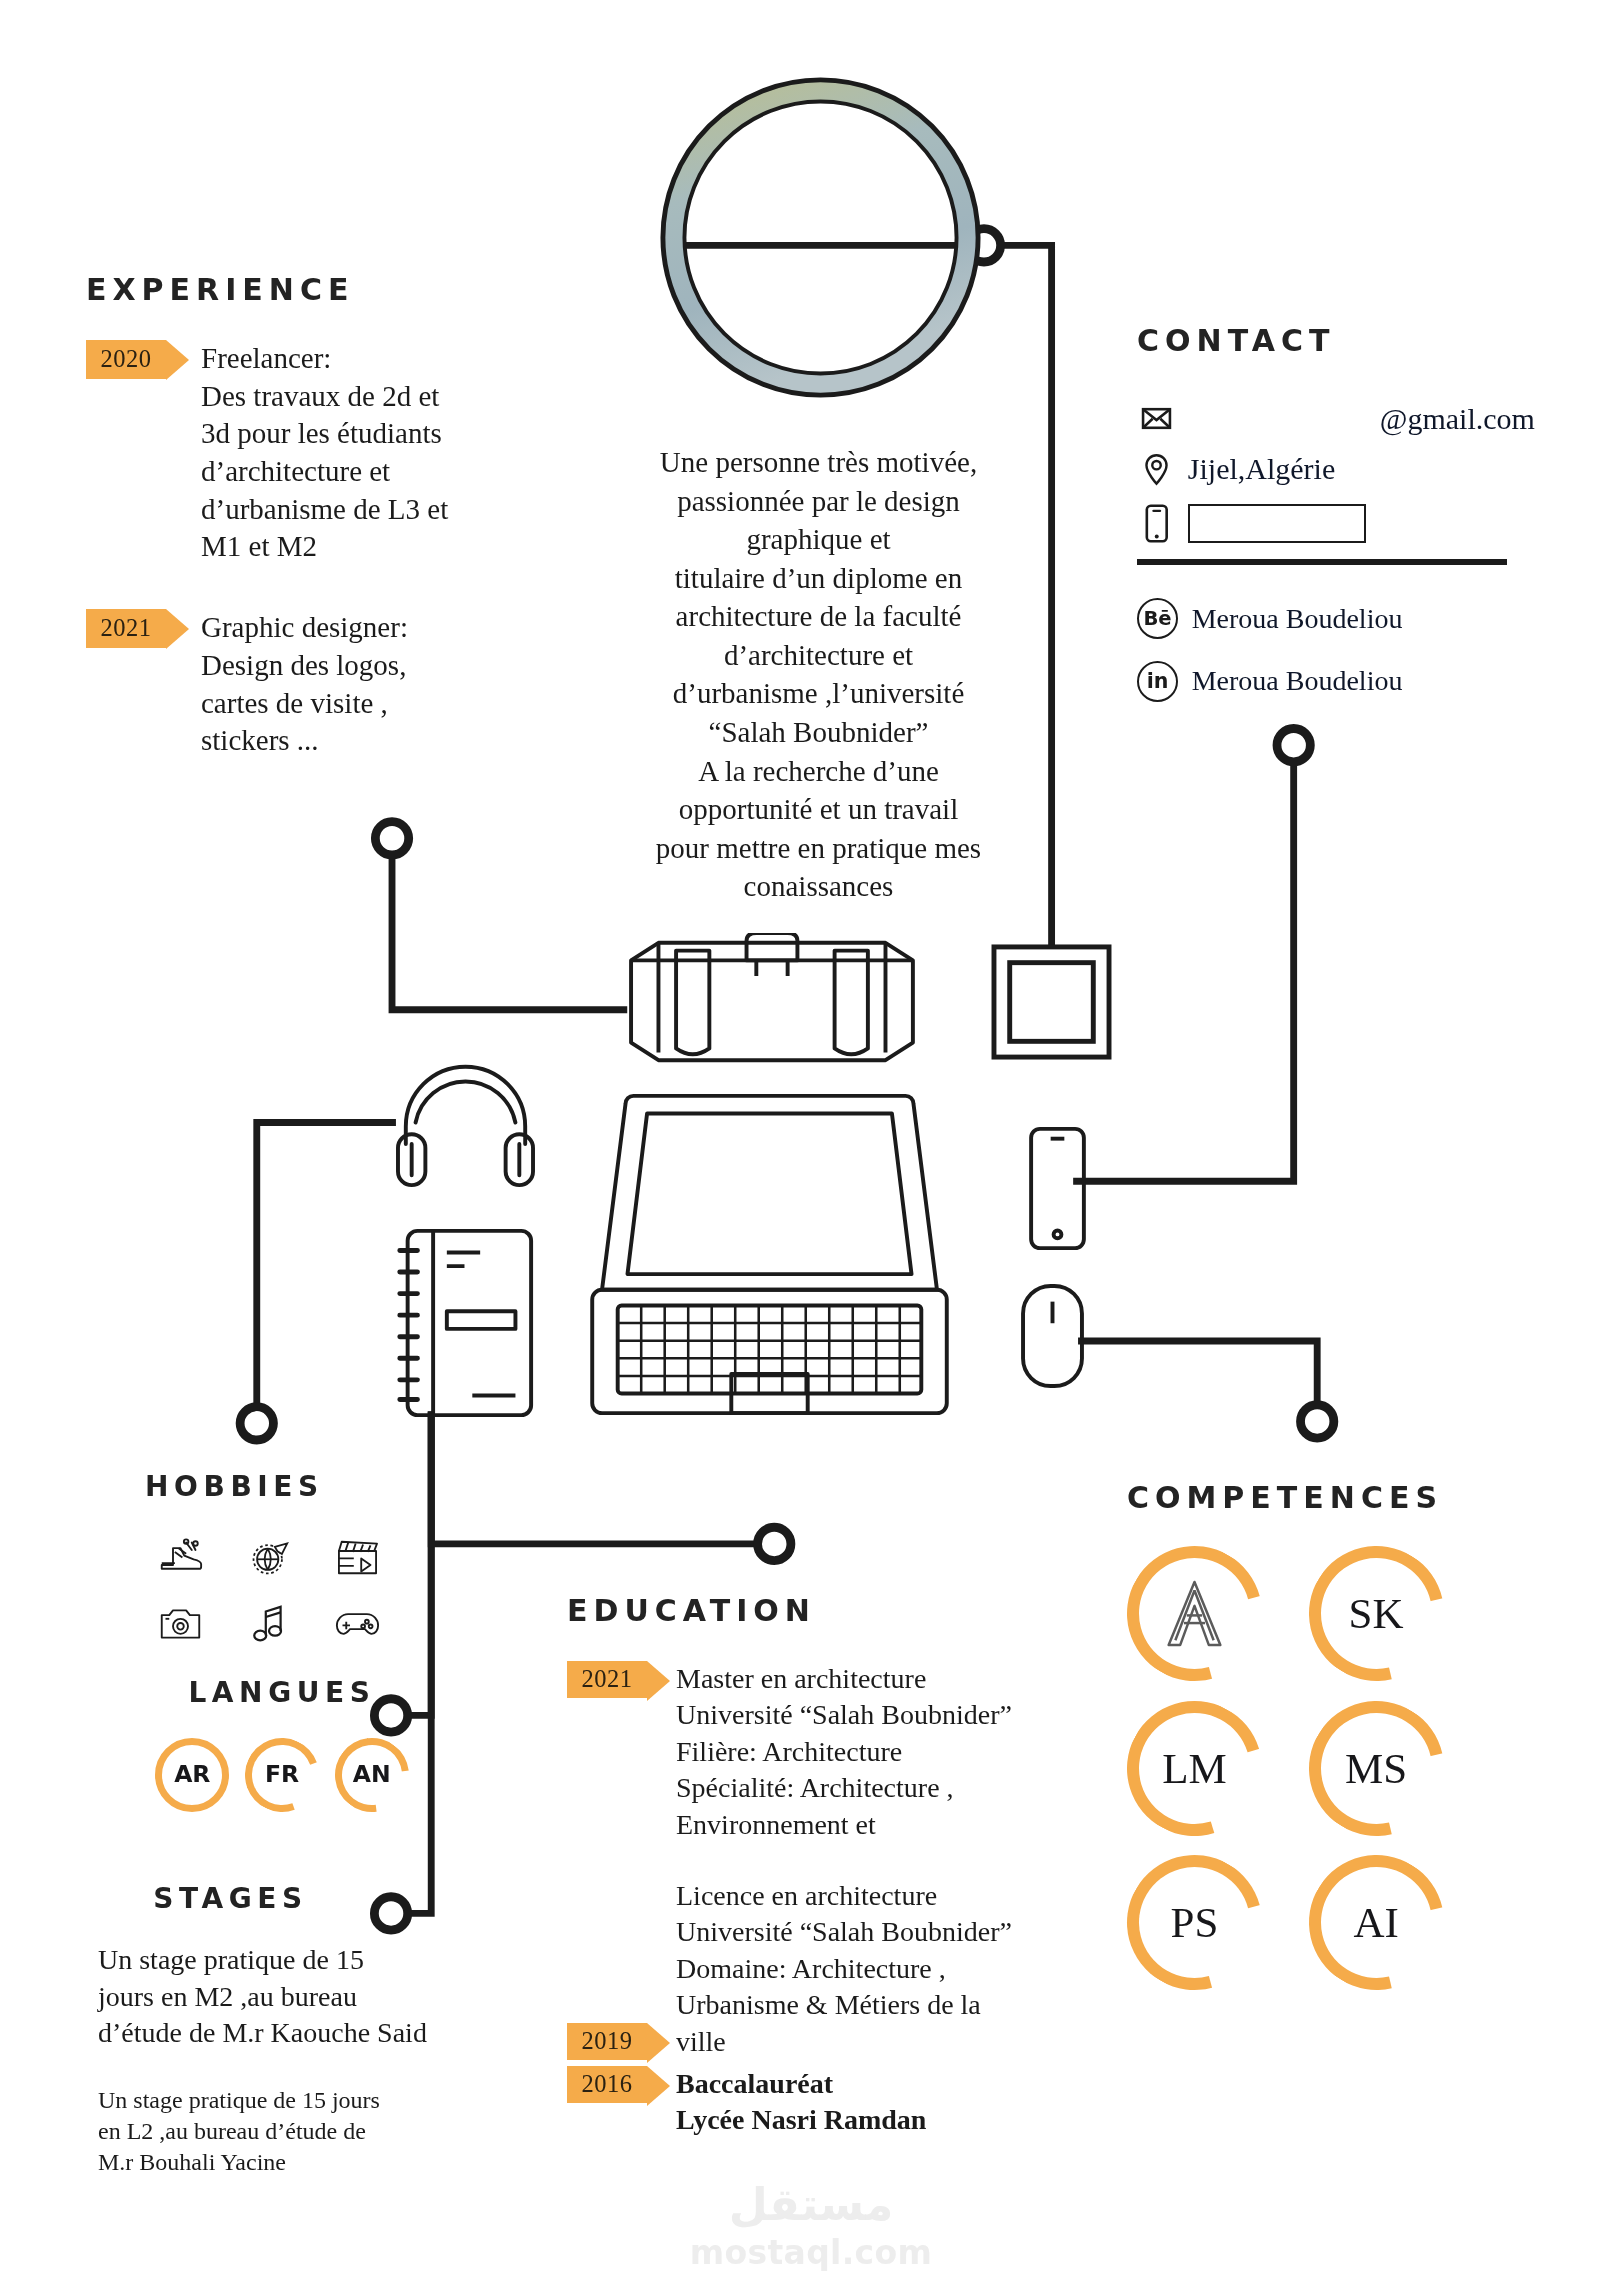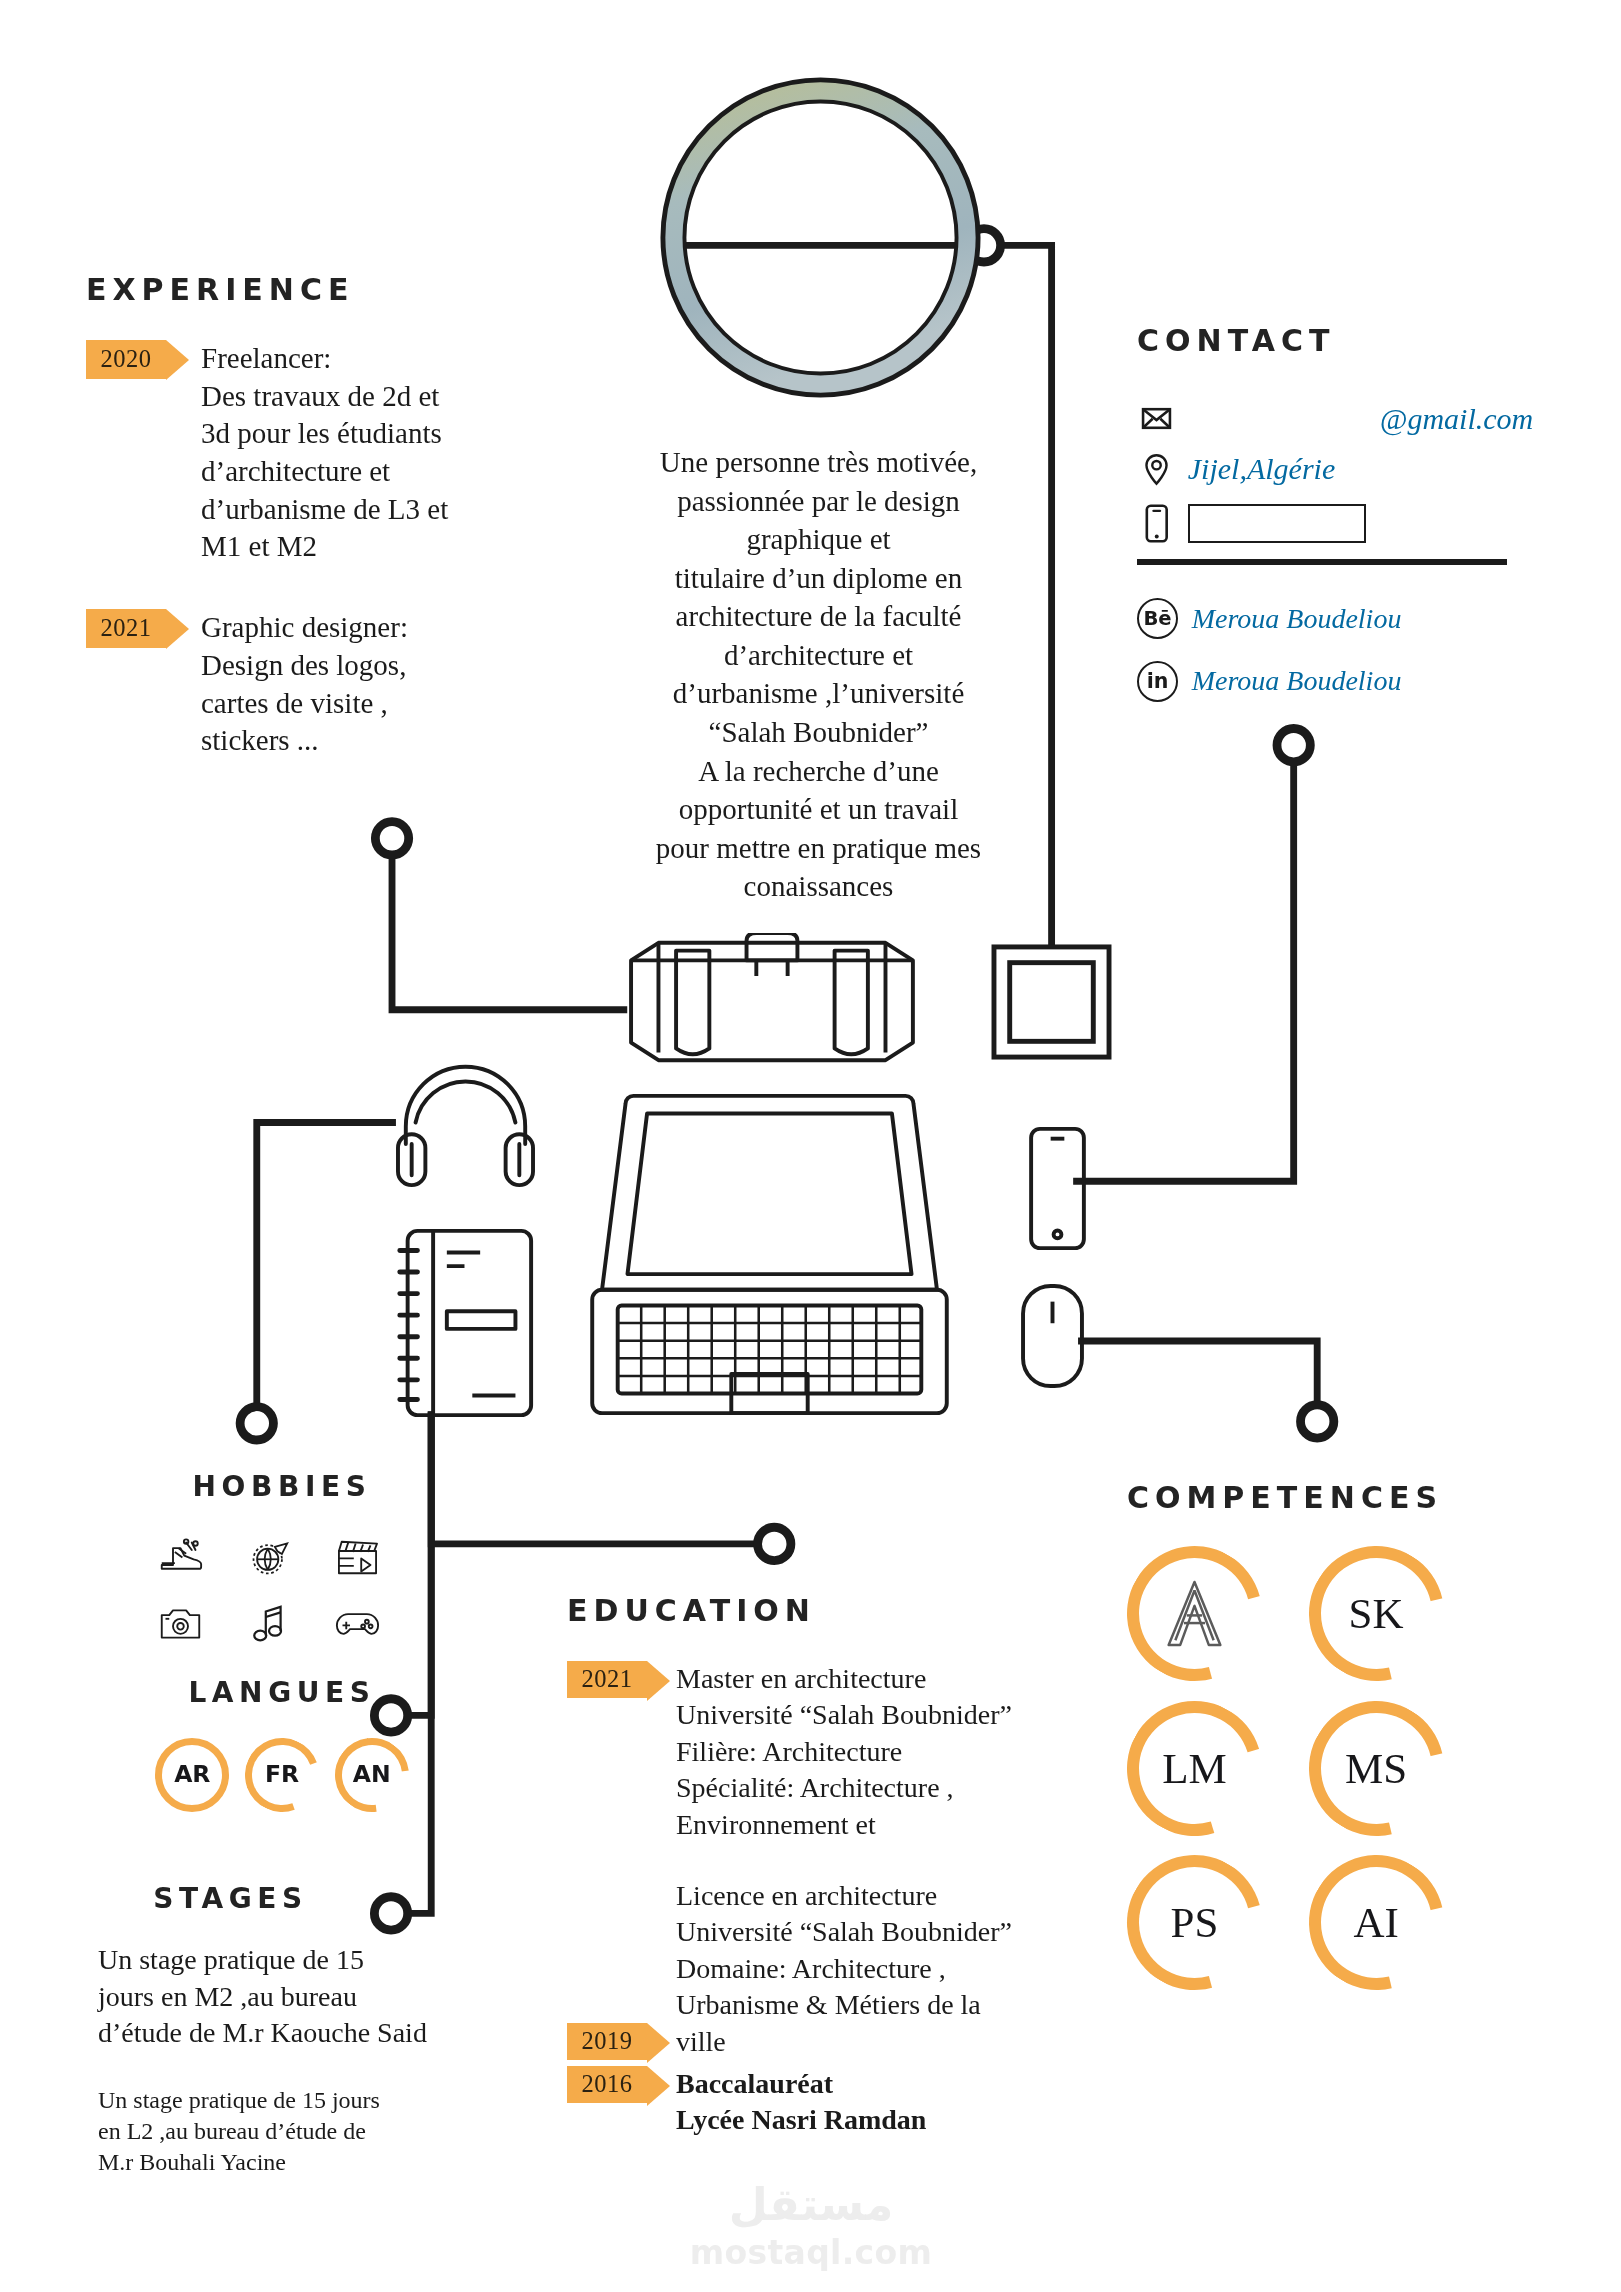--- a/index.html
+++ b/index.html
@@ -50,21 +50,21 @@
   
   .profile {
     text-align: center;
     line-height: 1.33;
     white-space: pre-line;
   }
 
   
   .contact-row { display: flex; align-items: center; }
   .contact-ico { flex: 0 0 auto; display: flex; align-items: center; justify-content: center; }
-  .contact-txt { font-family: "Liberation Serif", serif; color: #0369a1; font-style: italic; }
+  .contact-txt { font-family: "Liberation Serif", serif; color: #0f172a; }
   .redacted-bar { background: #fff; }
   .phone-box { border: 2px solid #1b1b1b; background: #fff; }
   .contact-rule { background: #1b1b1b; }
 
   .social-row { display: flex; align-items: center; }
   .social-badge {
     border: 2.9px solid #1b1b1b; border-radius: 50%;
     display: flex; align-items: center; justify-content: center;
     font-family: "DejaVu Sans", sans-serif; font-weight: 700;
     color: #1b1b1b;
@@ -316,21 +316,21 @@
   <div class="abs" style="left:1019px;top:1282px;width:67px;height:108px;">
     <svg viewBox="0 0 68 110" style="width:67px;height:108px;">
       <g fill="none" stroke="#1b1b1b" stroke-width="4">
         <rect x="4" y="4" width="60" height="102" rx="28"></rect>
         <path d="M34 20 v22"></path>
       </g>
     </svg>
   </div>
 
   <div class="abs" style="left:145px;top:1470px;width:274px;">
-    <div class="sec-head" style="font-size:28px;text-align:center;">HOBBIES</div>
+    <div class="sec-head" style="font-size:28px;">HOBBIES</div>
 
     <div class="hobby-grid" style="margin-top:25.5px;">
       <div class="hobby-cell">
         <svg viewBox="0 0 48 40" style="width:45px;height:39px;">
           <g fill="none" stroke="#1b1b1b" stroke-width="2" stroke-linejoin="round">
             <path d="M4 32 h40 a2 2 0 0 0 2-2 v-3 c0-3-4-4-8-5 l-10-4 -4-8 h-8 v18 h-12 z"></path>
             <path d="M4 26 h14 M18 14 l8 6 M22 10 l8 6"></path>
             <path d="M30 4 l6 8 M36 4 l4 8" stroke-linecap="round"></path>
             <circle cx="30" cy="3" r="2.4"></circle>
               <circle cx="40" cy="5" r="2.4"></circle>

